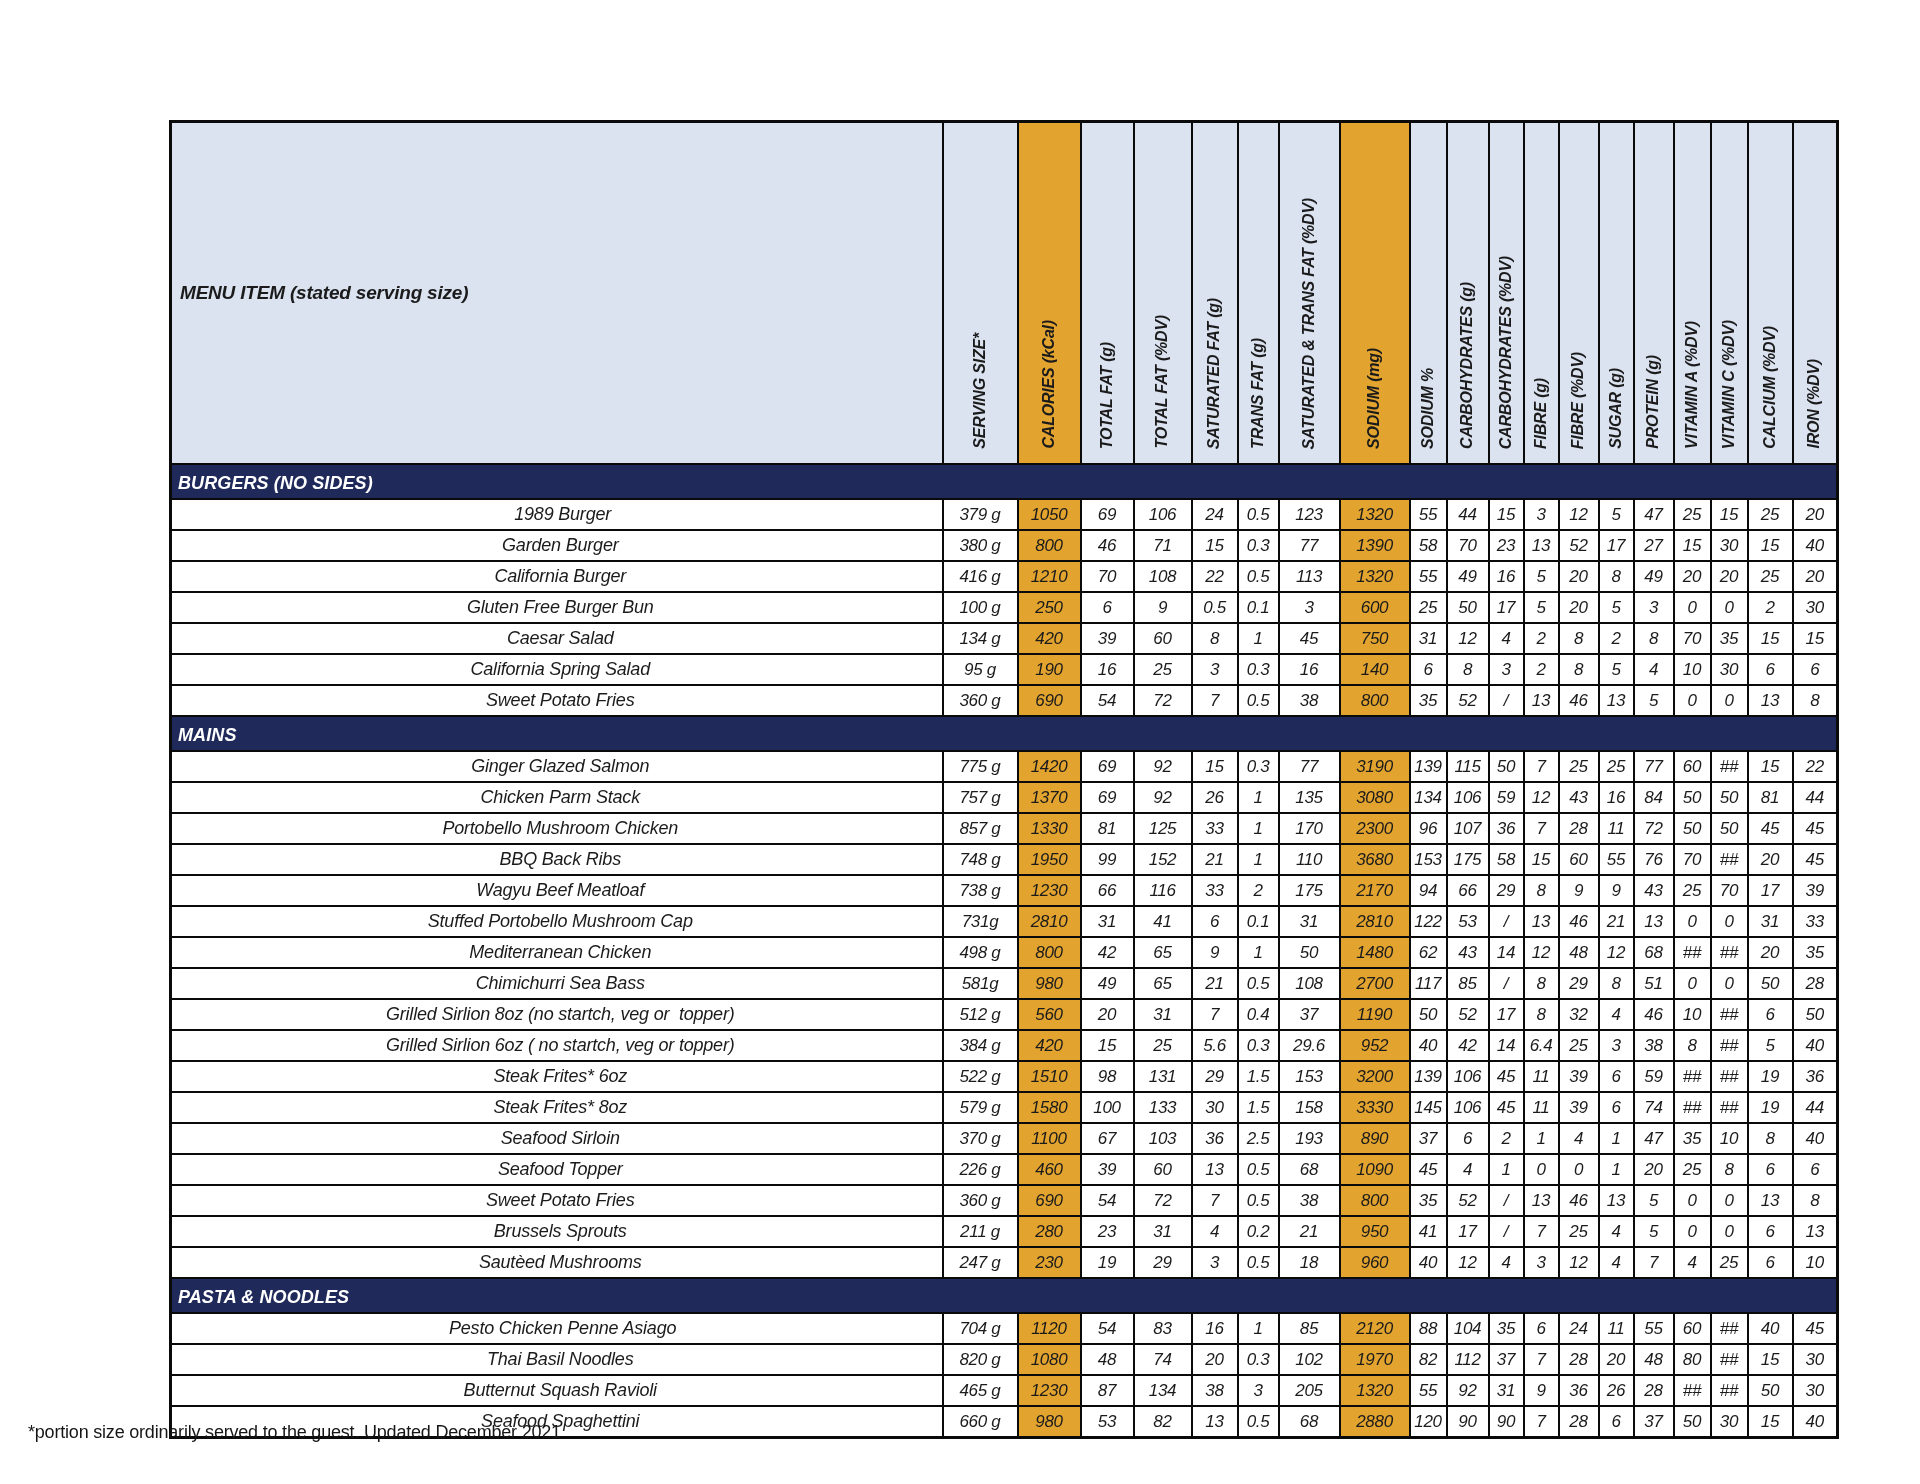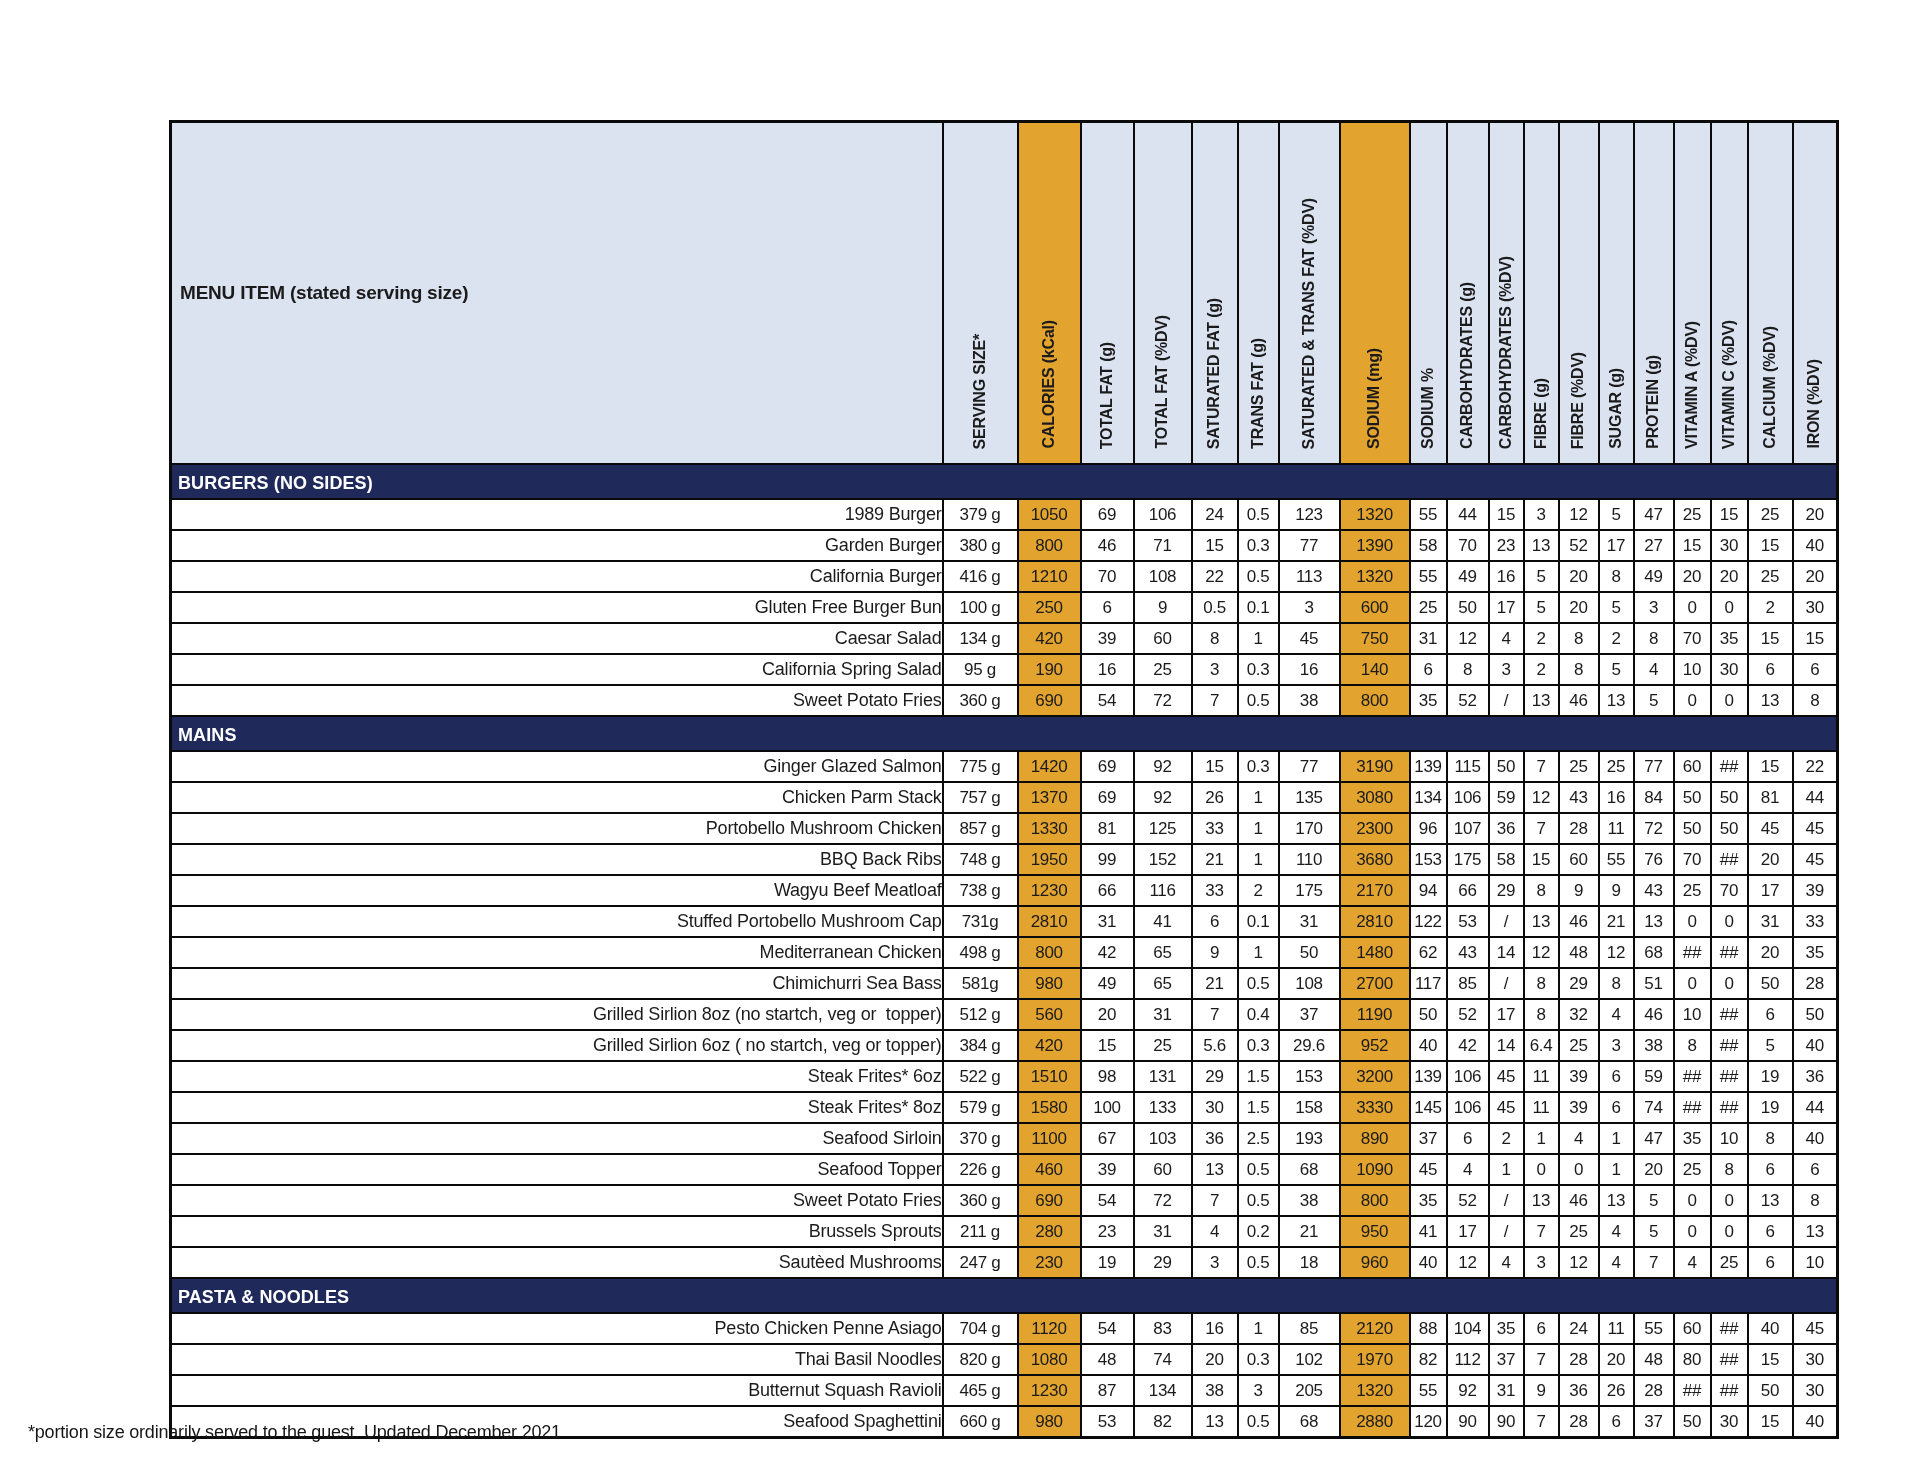--- a/index.html
+++ b/index.html
@@ -1,20 +1,20 @@
 <!DOCTYPE html>
 <html style="--orange: #E3A42F; --hdr: #DBE2F0; --navy: #1F2A5A;"><head>
 <meta charset="utf-8">
 <style>
   html,body{margin:0;padding:0;}
   body{
     width:1920px;height:1484px;position:relative;background:#ffffff;
     font-family:"Liberation Sans","DejaVu Sans",sans-serif;color:#1b1b1b;
   }
-  #table-wrap{position:absolute;left:169px;top:120px;}
+  #table-wrap{position:absolute;left:169px;top:120px;font-style:italic;}
   table.nutri{
     border-collapse:collapse;table-layout:fixed;width:1667px;
     border:3px solid #0a0a0a;
   }
   table.nutri th,table.nutri td{
     border:2px solid #0a0a0a;overflow:hidden;
   }
   th.corner{
     background:var(--hdr,#DBE2F0);text-align:left;vertical-align:middle;
     font-size:19px;font-weight:bold;padding:0 0 0 8px;letter-spacing:-0.2px;
@@ -28,21 +28,21 @@
     white-space:nowrap;font-weight:bold;font-size:16px;line-height:1.05;
     letter-spacing:-0.2px;
   }
   th.hl,td.hl{background:var(--orange,#E3A42F);}
   td.section{
     background:var(--navy,#1F2A5A);color:#ffffff;font-weight:bold;
     font-size:18px;height:26px;padding:5px 0 2px 6px;text-align:left;
     letter-spacing:0.1px;
   }
   td.menu-cell{
-    background:#ffffff;font-size:18px;text-align:right;padding:0 0 0 7px;
+    background:#ffffff;font-size:18px;text-align:center;padding:0 0 0 7px;
     height:29px;white-space:pre;letter-spacing:-0.2px;
   }
   td.val{
     background:#ffffff;font-size:17px;text-align:center;padding:0 1px;
     height:29px;letter-spacing:-0.3px;
   }
   td.val.hl{background:var(--orange,#E3A42F);}
   #footnote{
     position:absolute;left:28px;top:1422px;font-size:18px;color:#161616;
     letter-spacing:-0.2px;

